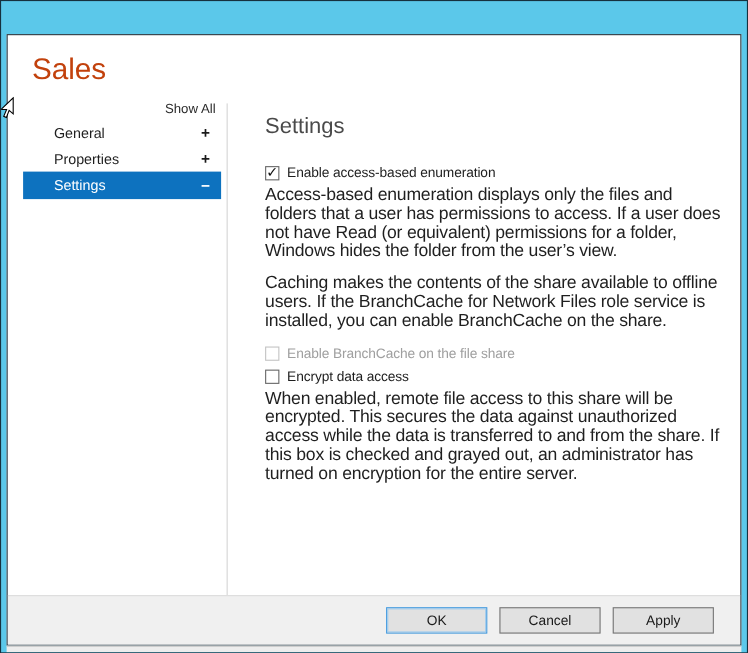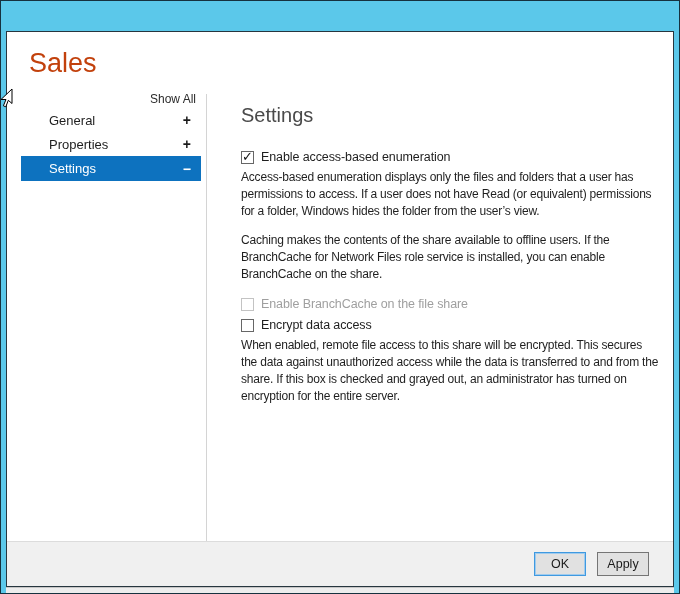--- a/index.html
+++ b/index.html
@@ -43,30 +43,30 @@
   .main-heading{position:absolute;left:234px;top:72px;font-size:20px;font-weight:400;color:#4a4a4a;}
   .options{position:absolute;left:234px;top:116px;width:424px;}
   .check-row{display:flex;align-items:flex-end;gap:7px;height:16px;margin-bottom:5px;}
   .checkbox{box-sizing:border-box;width:13px;height:13px;border:1px solid #666;background:#fff;
             position:relative;flex:0 0 auto;}
   .checkbox.checked::after{content:"\2713";position:absolute;left:0px;top:-3px;
             font-size:13px;font-weight:bold;color:#111;}
   .checkbox.disabled{border-color:#c3c3c3;}
   .check-label{font-size:12.5px;color:#1e1e1e;letter-spacing:-0.1px;}
   .check-label.disabled{color:#9f9f9f;}
-  .desc{font-size:12px;line-height:17px;color:#1f1f1f;letter-spacing:-0.2px;
+  .desc{font-size:16px;line-height:17px;color:#1f1f1f;letter-spacing:-0.2px;
         margin:0 0 12px 0;max-width:420px;}
   .option.sub{}
   .option.sub .desc{max-width:400px;}
 
   
   .footer{position:absolute;left:0;right:0;bottom:0;height:45px;background:#f0f0f0;
           border-top:1px solid #dcdcdc;box-sizing:border-box;display:flex;align-items:center;
           justify-content:flex-end;gap:11px;padding-right:24px;}
-  .btn{box-sizing:border-box;width:52px;height:24px;background:#e1e1e1;border:1px solid #757575;
+  .btn{box-sizing:border-box;width:92px;height:24px;background:#e1e1e1;border:1px solid #757575;
        font-family:"Liberation Sans","DejaVu Sans",sans-serif;font-size:12.5px;color:#1a1a1a;
        padding:0;cursor:default;}
   .btn.default{border:1px solid #3f99e0;outline:1px solid #9fcbee;outline-offset:-2px;}
 
   .cursor{position:absolute;left:-1px;top:87px;z-index:50;}
 </style>
 </head>
 <body>
 
 <div class="window">
@@ -123,20 +123,21 @@
           <span class="checkbox"></span>
           <span class="check-label">Encrypt data access</span>
         </div>
         <div class="desc">When enabled, remote file access to this share will be encrypted. This secures the data against unauthorized access while the data is transferred to and from the share. If this box is checked and grayed out, an administrator has turned on encryption for the entire server.</div>
       </div>
 
     </div>
 
     <div class="footer">
       <button class="btn default">OK</button>
+      <button class="btn">Cancel</button>
       <button class="btn">Apply</button>
     </div>
 
   </div>
 
   <div class="bottom-strip"></div>
 
   <svg class="cursor" width="14" height="21" viewBox="0 0 14 21">
     <polygon points="12,1 12,15.5 8.3,12.3 5.8,18.8 3.4,17.8 6,11.5 1,11.5" fill="#ffffff" stroke="#000000" stroke-width="1"></polygon>
   </svg>

